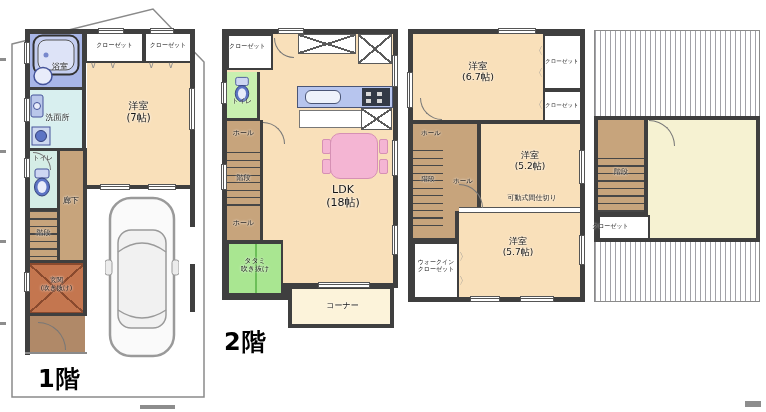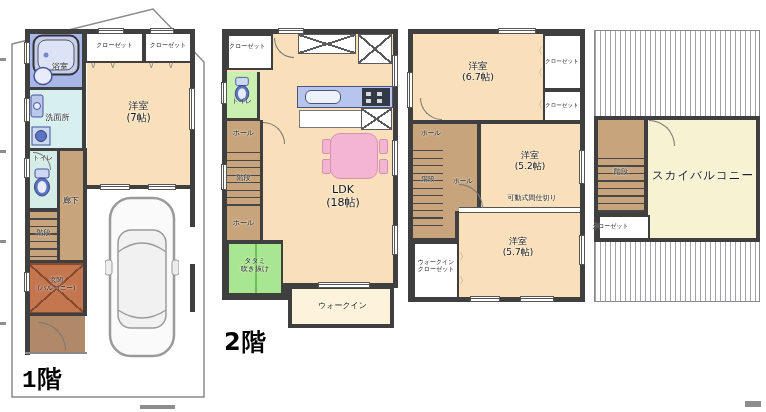--- a/index.html
+++ b/index.html
@@ -118,22 +118,22 @@
     <div class="lbl" style="left:38px;top:62px;width:44px;font-size:8px;">浴室</div>
     <div class="lbl nw" style="left:87px;top:41px;width:55px;font-size:6px;">クローゼット</div>
     <div class="lbl nw" style="left:145px;top:41px;width:46px;font-size:6px;">クローゼット</div>
     <div class="lbl" style="left:101px;top:100px;width:75px;font-size:10px;">洋室
 (7帖)</div>
     <div class="lbl" style="left:30px;top:113px;width:55px;font-size:8px;">洗面所</div>
     <div class="lbl nw" style="left:28px;top:155px;width:30px;font-size:6.5px;">トイレ</div>
     <div class="lbl" style="left:56px;top:196px;width:30px;font-size:8px;">廊下</div>
     <div class="lbl" style="left:28px;top:229px;width:31px;font-size:7px;">階段</div>
     <div class="lbl" style="left:27px;top:277px;width:59px;font-size:6.5px;">玄関
-(バルコニー)</div>
-    <div class="flabel" style="left:22px;top:363px;font-family:Liberation Mono, monospace;">1階</div>
+(吹き抜け)</div>
+    <div class="flabel" style="left:38px;top:363px;">1階</div>
   </div>
 
   <div class="g">
     <div class="fill" style="left:227px;top:34px;width:166px;height:249px;background:#f9e0ba;"></div>
     <div class="fill" style="left:227px;top:72px;width:30px;height:46px;background:#c9f0b0;"></div>
     <div class="fill" style="left:227px;top:120px;width:33px;height:32px;background:#c7a47c;"></div>
     <div class="fill stairs" style="left:227px;top:152px;width:33px;height:58px;background-color:#c7a47c;"></div>
     <div class="fill" style="left:227px;top:210px;width:33px;height:30px;background:#c7a47c;"></div>
     <div class="fill" style="left:227px;top:242px;width:56px;height:53px;background:#a9e691;border:2px solid #3f3f3f;box-sizing:border-box;">
       <div style="position:absolute;left:50%;top:0;width:0;height:100%;border-left:2px solid #6cbf58;"></div>
@@ -191,21 +191,21 @@
 
     <div class="lbl nw" style="left:229px;top:42px;font-size:6px;">クローゼット</div>
     <div class="lbl" style="left:227px;top:98px;width:30px;font-size:6.5px;">トイレ</div>
     <div class="lbl" style="left:227px;top:129px;width:33px;font-size:7px;">ホール</div>
     <div class="lbl" style="left:227px;top:174px;width:33px;font-size:7px;">階段</div>
     <div class="lbl" style="left:227px;top:219px;width:33px;font-size:7px;">ホール</div>
     <div class="lbl" style="left:303px;top:183px;width:80px;font-size:11px;">LDK
 (18帖)</div>
     <div class="lbl" style="left:229px;top:257px;width:52px;font-size:7px;">タタミ
 吹き抜け</div>
-    <div class="lbl" style="left:300px;top:301px;width:85px;font-size:8px;">ウォークイン</div>
+    <div class="lbl" style="left:300px;top:301px;width:85px;font-size:8px;">コーナー</div>
     <div class="flabel" style="left:224px;top:326px;">2階</div>
   </div>
 
   <div class="g">
     <div class="fill" style="left:413px;top:34px;width:167px;height:263px;background:#f9e0ba;"></div>
     <div class="fill" style="left:413px;top:124px;width:64px;height:88px;background:#c7a47c;"></div>
     <div class="fill" style="left:413px;top:212px;width:42px;height:28px;background:#c7a47c;"></div>
     <div class="fill stairs" style="left:413px;top:150px;width:30px;height:80px;background-color:#c7a47c;"></div>
     <div class="box" style="left:543px;top:34px;width:40px;height:56px;"></div>
     <div class="box" style="left:543px;top:90px;width:40px;height:32px;"></div>
@@ -256,21 +256,20 @@
     <div class="roofstripes" style="left:594px;top:30px;width:166px;height:272px;"></div>
     <div class="rbal" style="left:594px;top:116px;width:166px;height:126px;"></div>
     <div class="fill" style="left:598px;top:120px;width:46px;height:94px;background:#c7a47c;"></div>
     <div class="fill stairs" style="left:598px;top:158px;width:46px;height:56px;background-color:#c7a47c;"></div>
     <div class="wall" style="left:644px;top:120px;width:4px;height:96px;"></div>
     <div class="wall" style="left:598px;top:212px;width:50px;height:3px;"></div>
     <div class="box" style="left:598px;top:215px;width:52px;height:25px;"></div>
     <div class="arc" style="left:649px;top:120px;width:26px;height:26px;border-top-width:1.2px;border-right-width:1.2px;border-top-right-radius:100%;"></div>
     <div class="lbl" style="left:600px;top:168px;width:42px;font-size:7px;">階段</div>
     <div class="lbl nw" style="left:592px;top:222px;font-size:6px;">クローゼット</div>
-    <div class="lbl nw" style="left:650px;top:169px;width:106px;font-size:11.5px;letter-spacing:1px;">スカイバルコニー</div>
   </div>
 
   <div class="tick" style="left:0;top:58px;width:6px;height:3px;"></div>
   <div class="tick" style="left:0;top:150px;width:6px;height:3px;"></div>
   <div class="tick" style="left:0;top:240px;width:6px;height:3px;"></div>
   <div class="tick" style="left:0;top:322px;width:6px;height:3px;"></div>
   <div class="tick" style="left:140px;top:405px;width:35px;height:4px;"></div>
   <div class="tick" style="left:745px;top:401px;width:16px;height:6px;"></div>
 
 </div>

